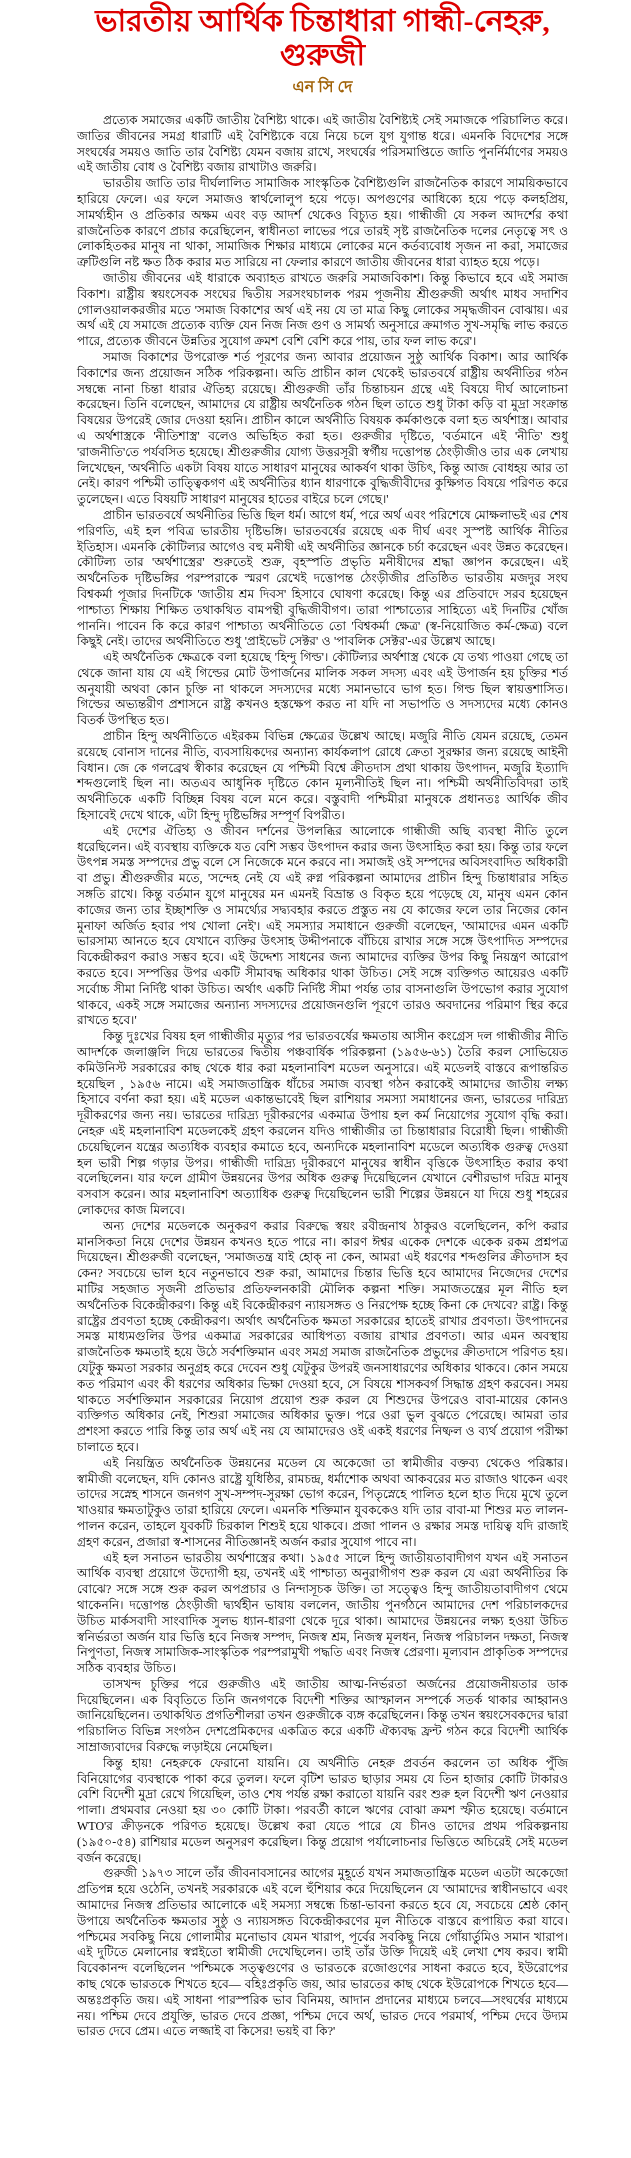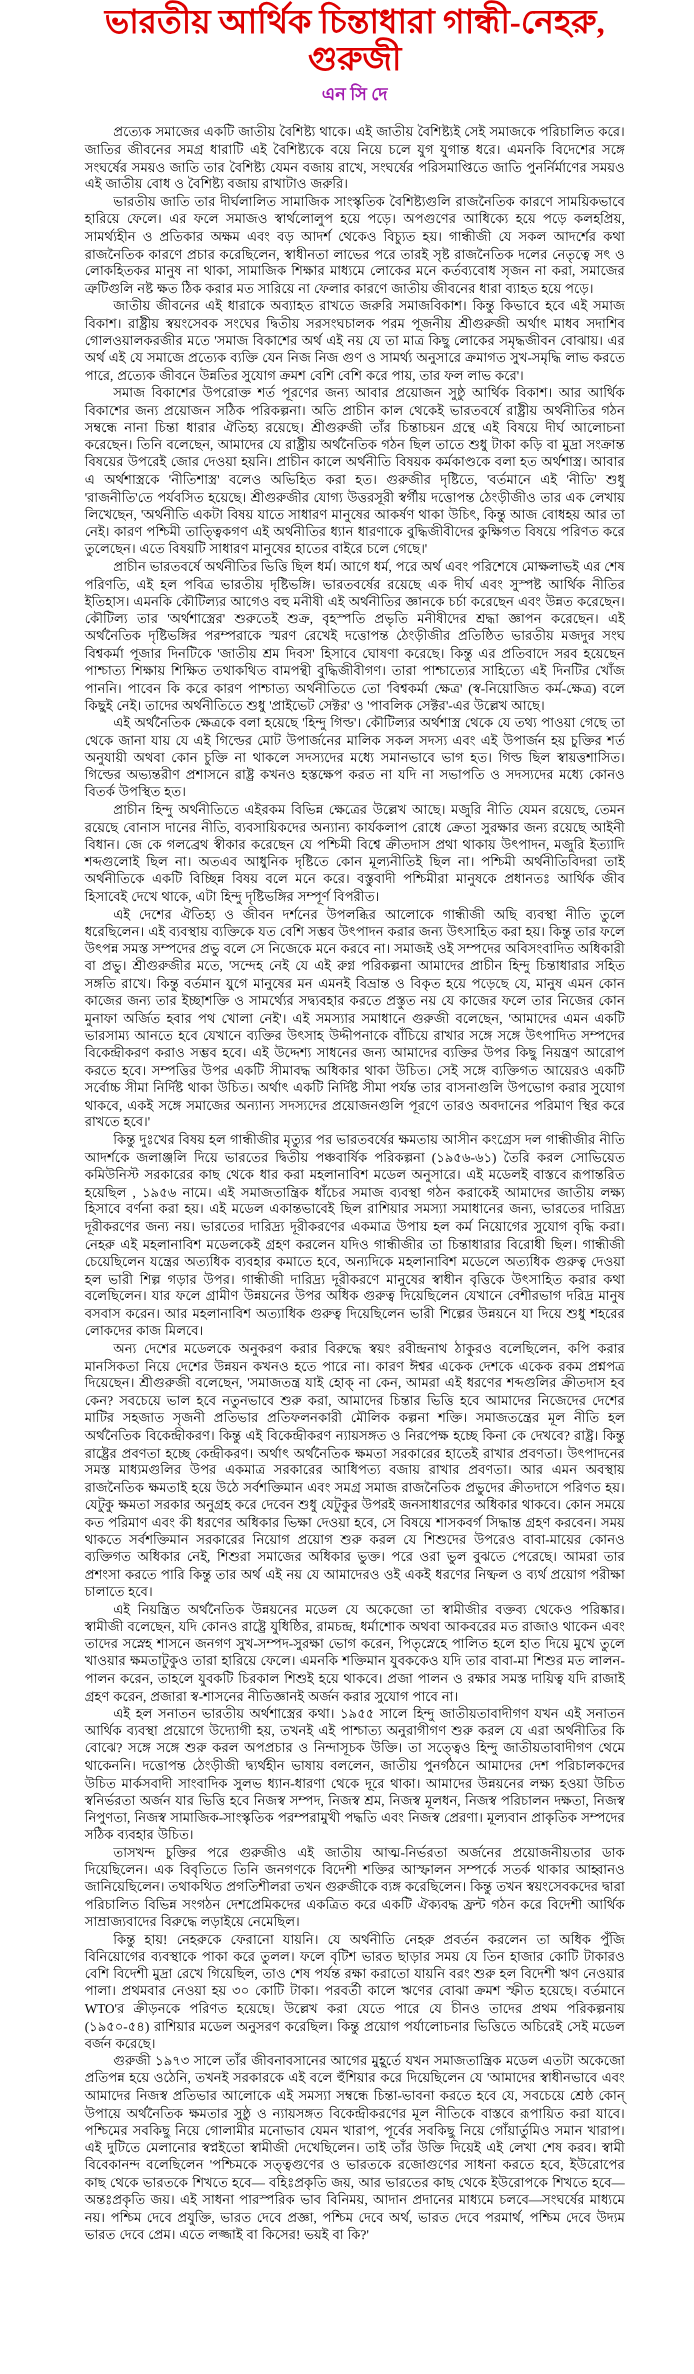--- a/index.html
+++ b/index.html
@@ -22,21 +22,21 @@
     text-align: center;
     color: #dd0000;
     font-size: 30px;
     line-height: 34px;
     font-weight: bold;
     font-family: "Liberation Serif", "DejaVu Serif", serif;
   }
   .author-byline {
     margin: 5px 0 12px 0;
     text-align: center;
-    color: #a21caf;
+    color: #a16207;
     font-size: 16px;
     line-height: 19px;
     font-weight: bold;
   }
   .article-body {
     margin-top: 17px;
     color: #000000;
   }
   .article-body p {
     margin: 0;

